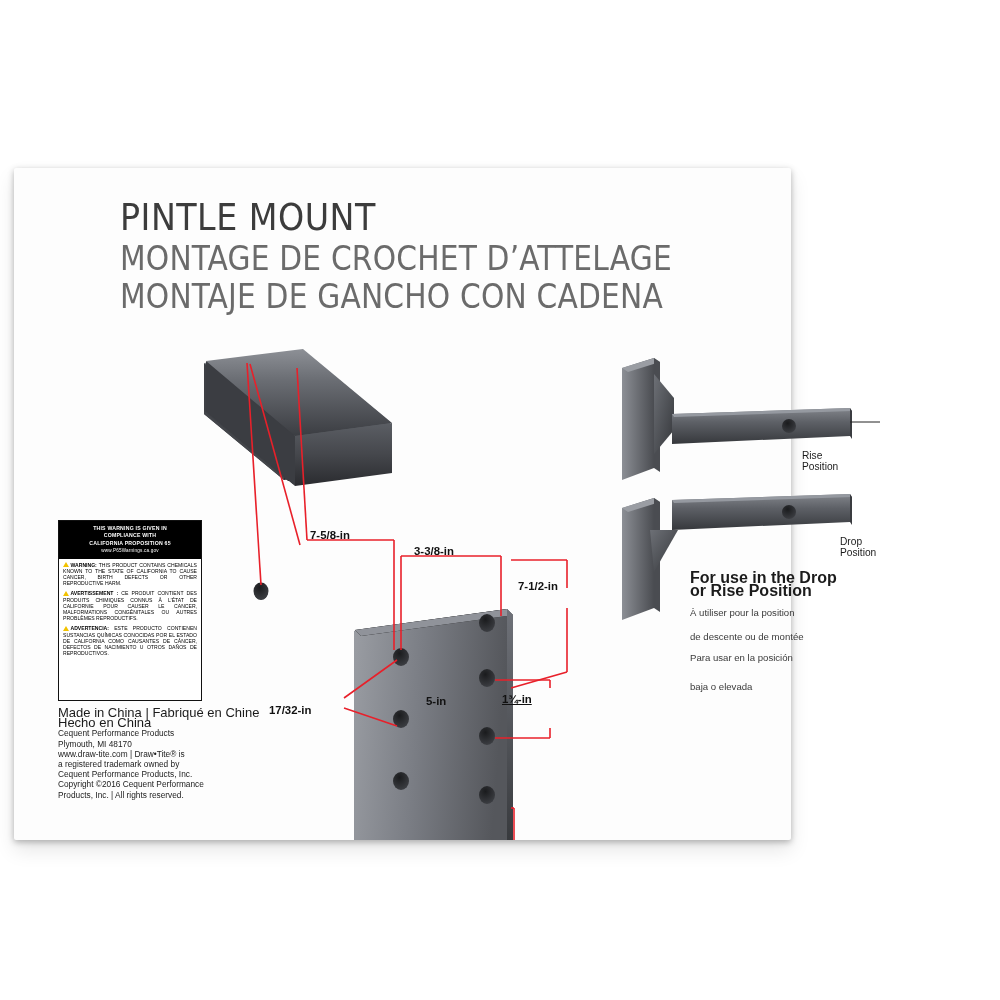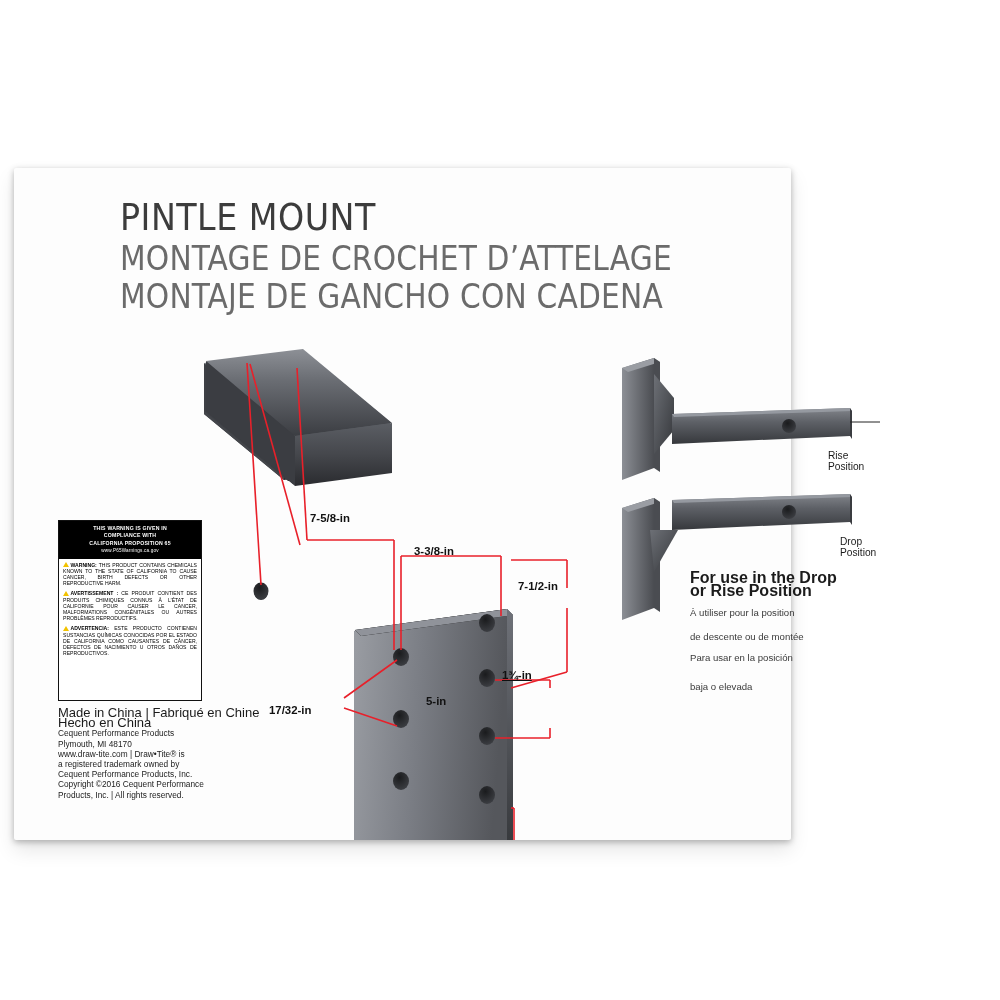--- a/index.html
+++ b/index.html
@@ -275,29 +275,29 @@
       <path d="M658,332 L836,326 L836,354 L658,362 Z" fill="url(#gSmallShank)"></path>
       <path d="M658,332 L836,326 L838,329 L660,335 Z" fill="#9599a0"></path>
       <path d="M836,326 L838,329 L838,357 L836,354 Z" fill="#3a3c40"></path>
       <ellipse cx="775" cy="344" rx="7" ry="7" fill="url(#gHole)"></ellipse>
 
       <path d="M640,362 L660,362 L640,400 Z" fill="url(#gGusset)"></path>
       <path d="M636,362 L664,362 L640,404 Z" fill="url(#gGusset)"></path>
     </g>
   </svg>
 
-  <div class="dim nosel" style="left:296px;top:344px;">7-5/8-in</div>
+  <div class="dim nosel" style="left:296px;top:361px;">7-5/8-in</div>
   <div class="dim nosel" style="left:400px;top:377px;">3-3/8-in</div>
   <div class="dim nosel" style="left:504px;top:412px;">7-1/2-in</div>
   <div class="dim nosel" style="left:255px;top:536px;">17/32-in</div>
-  <div class="dim nosel" style="left:488px;top:501px;text-decoration:underline;">1¾-in</div>
+  <div class="dim nosel" style="left:488px;top:525px;text-decoration:underline;">1¾-in</div>
 
   <div class="dim nosel" style="left:412px;top:527px;">5-in</div>
 
-  <div class="poslabel nosel" style="left:814px;top:282px;">Rise Position</div>
+  <div class="poslabel nosel" style="left:788px;top:282px;">Rise Position</div>
   <div class="poslabel nosel" style="left:826px;top:368px;">Drop Position</div>
 
   <div id="rightnote">
     <div class="b">For use in the Drop</div>
     <div class="b">or Rise Position</div>
     <div class="n">À utiliser pour la position</div>
     <div class="n" style="margin-top:12px">de descente ou de montée</div>
     <div class="n">Para usar en la posición</div>
     <div class="n" style="margin-top:16px">baja o elevada</div>
   </div>

